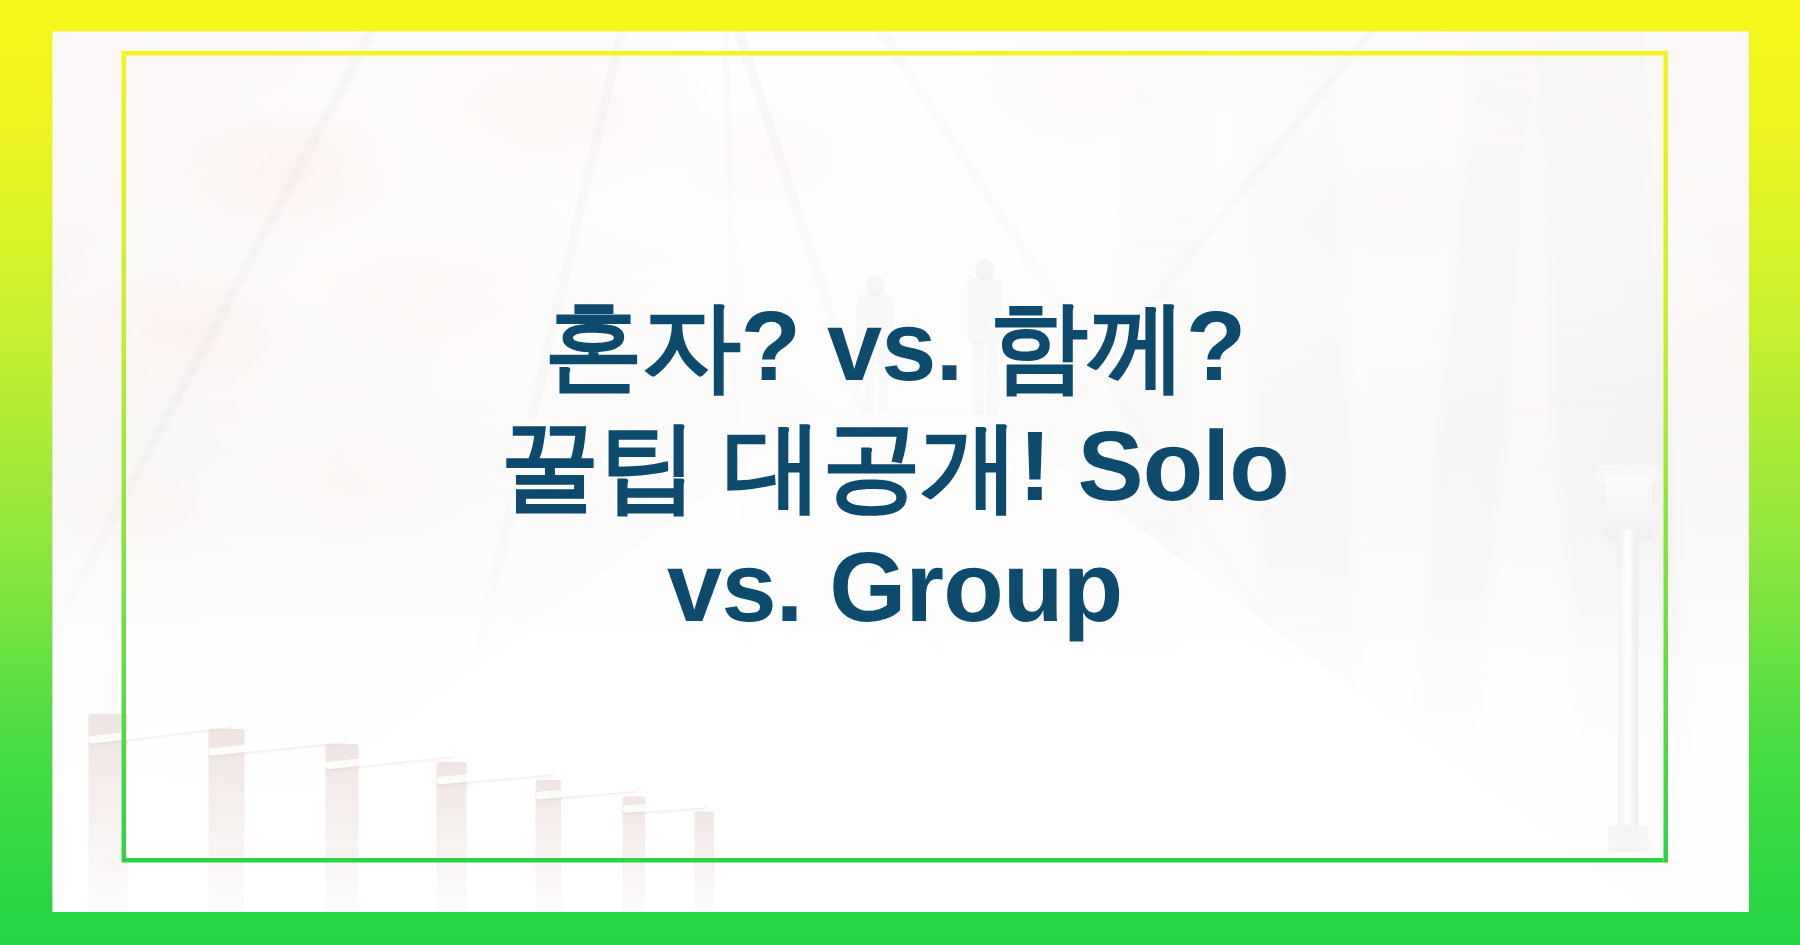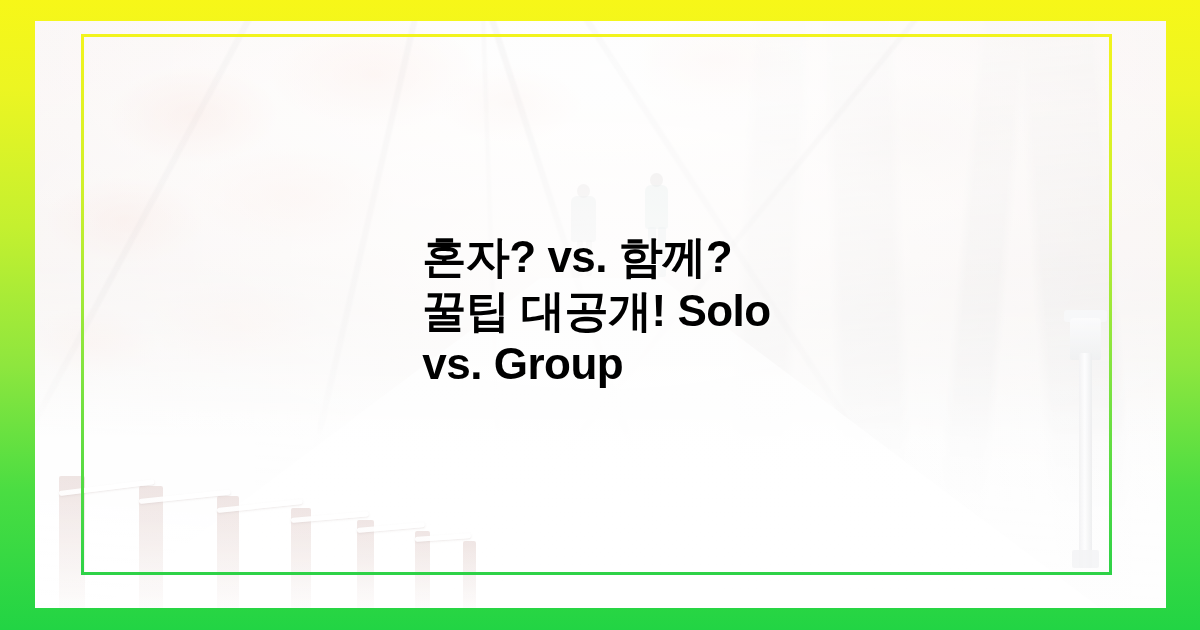--- a/index.html
+++ b/index.html
@@ -195,26 +195,27 @@
     height: 541px;
     display: flex;
     flex-direction: column;
     align-items: center;
     justify-content: center;
     padding-top: 12px;
     box-sizing: border-box;
   }
   .headline {
     margin: 0;
+    text-align: center;
     font-family: "Liberation Sans", "DejaVu Sans", sans-serif;
     font-weight: 700;
-    font-size: 44px;
+    font-size: 66px;
     line-height: 1.22;
     letter-spacing: -0.5px;
-    color: #000000;
+    color: #0c4a6e;
     text-shadow:
       0 0 4px rgba(255,255,255,0.95),
       0 0 10px rgba(255,255,255,0.85),
       0 0 20px rgba(255,255,255,0.6);
     white-space: pre-line;
   }
 </style>
 </head>
 <body>
 

